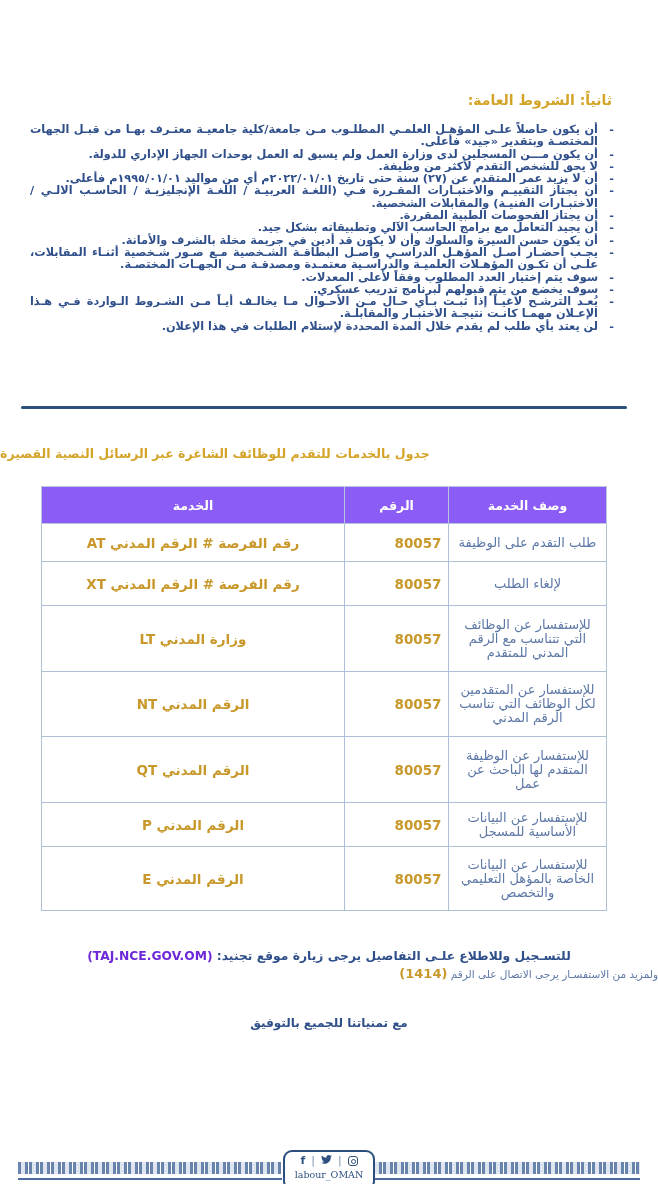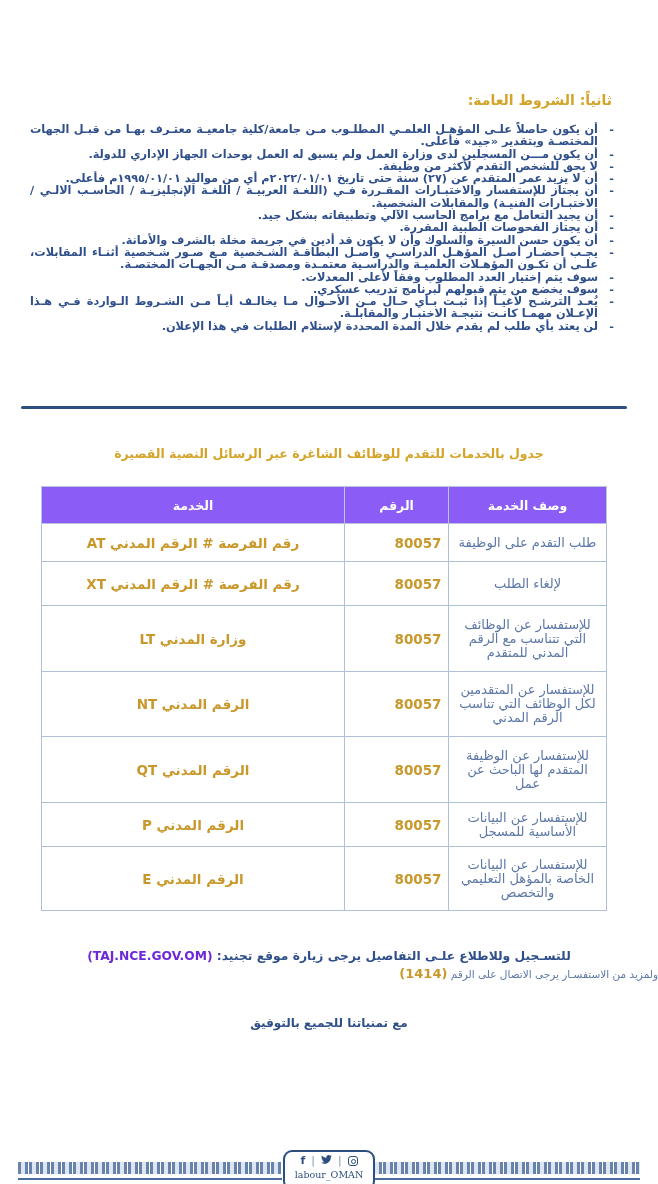--- a/index.html
+++ b/index.html
@@ -2,21 +2,21 @@
 <html><head>
 <meta charset="utf-8">
 <style>
   html,body{margin:0;padding:0;background:#ffffff;}
   body{width:658px;height:1184px;position:relative;overflow:hidden;font-family:"DejaVu Sans",sans-serif;}
   .section-title{position:absolute;top:92px;right:46px;color:#d4a429;font-size:14px;font-weight:bold;direction:rtl;}
   .conditions{position:absolute;top:124px;left:30px;right:38px;margin:0;padding:0;list-style:none;direction:rtl;}
   .conditions li{position:relative;padding-right:22px;color:#2f4f8a;font-size:11.3px;line-height:12.3px;font-weight:bold;text-align:justify;}
   .conditions li::before{content:"-";position:absolute;right:6px;top:0;color:#2f4f8a;}
   .divider{position:absolute;top:406px;left:21px;width:606px;height:3px;background:#2d4f7f;border-radius:2px;}
-  .table-title{position:absolute;top:446px;left:0;right:0;text-align:center;color:#d4a429;font-size:12.5px;font-weight:bold;direction:rtl;}
+  .table-title{position:absolute;top:446px;left:0;right:0;text-align:left;color:#d4a429;font-size:12.5px;font-weight:bold;direction:rtl;}
   table.svc{position:absolute;top:486px;left:41px;width:566px;border-collapse:collapse;direction:rtl;table-layout:fixed;}
   table.svc th{background:#8b5cf6;color:#ffffff;font-size:12.5px;font-weight:bold;height:34px;border:1px solid #b6c7dd;}
   table.svc td{border:1.5px solid #aebfd7;text-align:center;vertical-align:middle;}
   td.desc{color:#5d78a7;font-size:13px;line-height:14px;padding:2px 6px;}
   td.num{color:#c9982a;font-size:13.5px;font-weight:bold;padding-left:44px;}
   td.svcname{color:#c9982a;font-size:13.5px;font-weight:bold;}
   .col1{width:158px;} .col2{width:104px;} .col3{width:auto;}
   .info1{position:absolute;top:949px;left:0;right:0;text-align:center;direction:rtl;font-size:12.3px;font-weight:bold;color:#2f4f8a;}
   .info1 .site{color:#6d28d9;}
   .info2{position:absolute;top:966px;left:0;right:0;direction:rtl;font-size:10.5px;color:#5d78a7;}
@@ -39,23 +39,23 @@
 </head>
 <body>
 
 <div class="section-title">ثانياً: الشروط العامة:</div>
 
 <ul class="conditions">
   <li>أن يكون حاصلاً علـى المؤهـل العلمـي المطلـوب مـن جامعة/كلية جامعيـة معتـرف بهـا من قبـل الجهات المختصـة وبتقدير «جيد» فأعلى.</li>
   <li>أن يكون مـــن المسجلين لدى وزارة العمل ولم يسبق له العمل بوحدات الجهاز الإداري للدولة.</li>
   <li>لا يحق للشخص التقدم لأكثر من وظيفة.</li>
   <li>أن لا يزيد عمر المتقدم عن (٢٧) سنة حتى تاريخ ٢٠٢٢/٠١/٠١م أي من مواليد ١٩٩٥/٠١/٠١م فأعلى.</li>
-  <li>أن يجتاز للإستفسار والاختبـارات المقـررة فـي (اللغـة العربيـة / اللغـة الإنجليزيـة / الحاسـب الالـي / الاختبـارات الفنيـة) والمقابلات الشخصية.</li>
+  <li>أن يجتاز التقييـم والاختبـارات المقـررة فـي (اللغـة العربيـة / اللغـة الإنجليزيـة / الحاسـب الالـي / الاختبـارات الفنيـة) والمقابلات الشخصية.</li>
+  <li>أن يجتاز الفحوصات الطبية المقررة.</li>
   <li>أن يجيد التعامل مع برامج الحاسب الآلي وتطبيقاته بشكل جيد.</li>
-  <li>أن يجتاز الفحوصات الطبية المقررة.</li>
   <li>أن يكون حسن السيرة والسلوك وأن لا يكون قد أدين في جريمة مخلة بالشرف والأمانة.</li>
   <li>يجـب احضـار أصـل المؤهـل الدراسـي وأصـل البطاقـة الشـخصية مـع صـور شـخصية أثنـاء المقابلات، علـى أن تكـون المؤهـلات العلميـة والدراسـية معتمـدة ومصدقـة مـن الجهـات المختصـة.</li>
   <li>سوف يتم إختيار العدد المطلوب وفقاً لأعلى المعدلات.</li>
   <li>سوف يخضع من يتم قبولهم لبرنامج تدريب عسكري.</li>
   <li>يُعـد الترشـح لاغيـاً إذا ثبـت بـأي حـال مـن الأحـوال مـا يخالـف أيـاً مـن الشـروط الـواردة فـي هـذا الإعـلان مهمـا كانـت نتيجـة الاختبـار والمقابلـة.</li>
   <li>لن يعتد بأي طلب لم يقدم خلال المدة المحددة لإستلام الطلبات في هذا الإعلان.</li>
 </ul>
 
 <div class="divider"></div>
 

